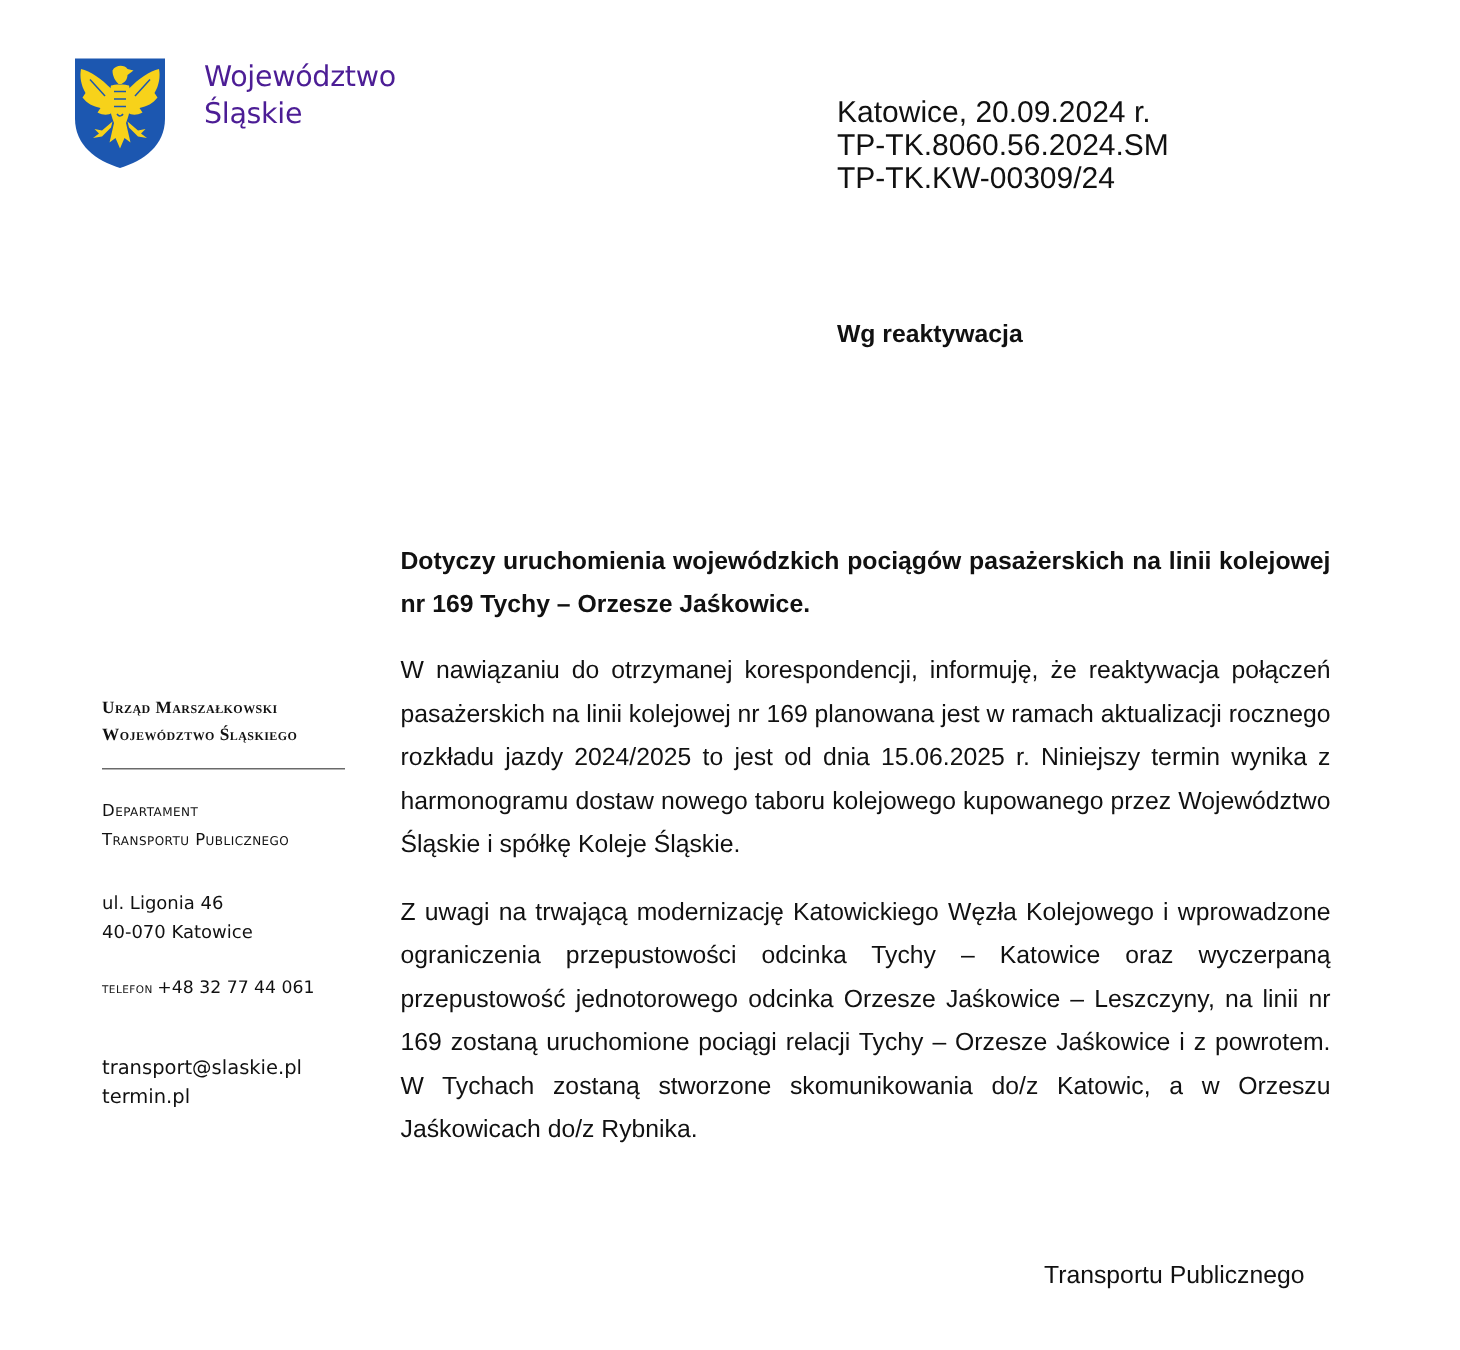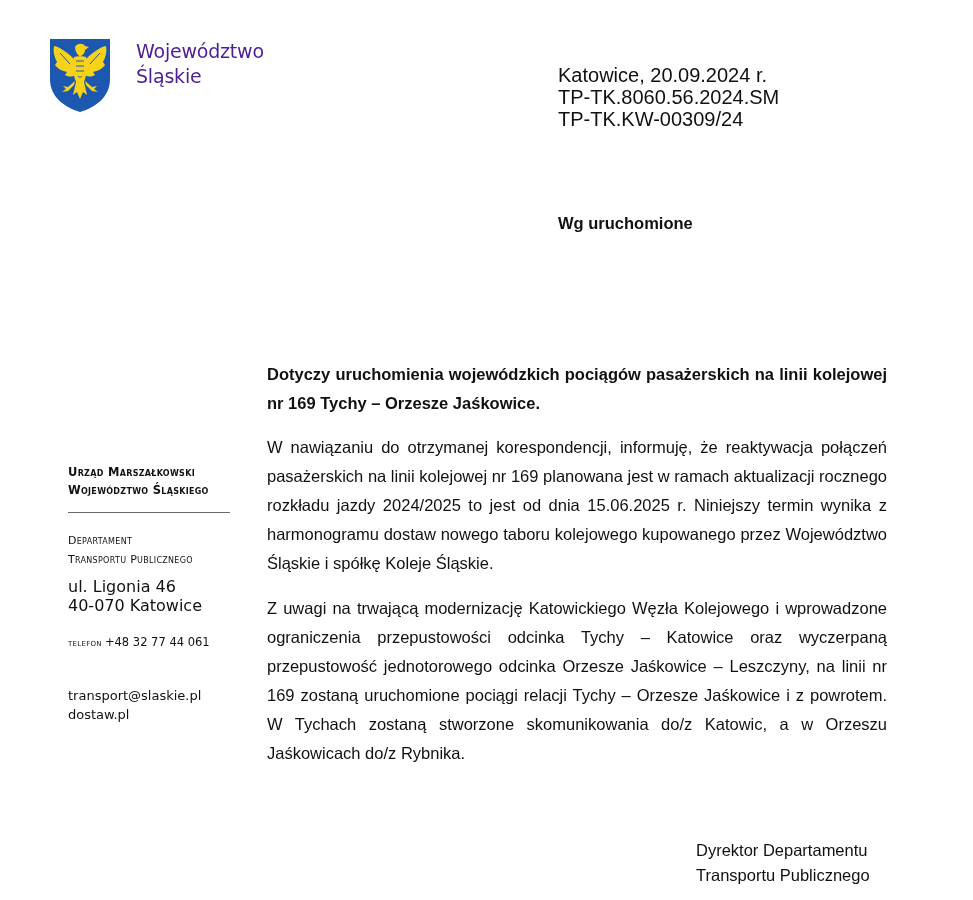--- a/index.html
+++ b/index.html
@@ -62,36 +62,37 @@
       width: 162px;
       font-family: "DejaVu Sans", sans-serif;
       color: #111;
     }
     .sb-org {
       font-size: 11.5px;
       line-height: 18px;
       font-weight: bold;
       font-variant: small-caps;
       letter-spacing: 0.3px;
+      font-family: Liberation Serif, serif;
     }
     .sb-sep {
       height: 0;
       border-top: 1.5px solid #6a6a6a;
       margin: 13px 0 18px 0;
       width: 162px;
     }
     .sb-dept {
       font-size: 11px;
       line-height: 19px;
       font-variant: small-caps;
       letter-spacing: 0.3px;
     }
     .sb-addr {
-      margin-top: 8px;
-      font-size: 16px;
+      margin-top: 24px;
+      font-size: 12px;
       line-height: 19px;
     }
     .sb-phone {
       margin-top: 18px;
       font-size: 11.5px;
       line-height: 19px;
     }
     .sb-phone .lbl {
       font-variant: small-caps;
       font-size: 10.5px;
@@ -167,47 +168,46 @@
     <div>Śląskie</div>
   </div>
 </div>
 
 <div class="header-right">
   <div>Katowice, 20.09.2024 r.</div>
   <div>TP-TK.8060.56.2024.SM</div>
   <div>TP-TK.KW-00309/24</div>
 </div>
 
-<div class="addressee">Wg uruchomione</div>
+<div class="addressee">Wg reaktywacja</div>
 
 <div class="sidebar">
   <div class="sb-org">
     <div>Urząd Marszałkowski</div>
     <div>Województwo Śląskiego</div>
   </div>
   <div class="sb-sep"></div>
   <div class="sb-dept">
     <div>Departament</div>
     <div>Transportu Publicznego</div>
   </div>
   <div class="sb-addr">
     <div>ul. Ligonia 46</div>
     <div>40-070 Katowice</div>
   </div>
   <div class="sb-phone">
     <span class="lbl">telefon</span><span>+48 32 77 44 061</span>
   </div>
   <div class="sb-contact">
     <div>transport@slaskie.pl</div>
-    <div>dostaw.pl</div>
+    <div>termin.pl</div>
   </div>
 </div>
 
 <div class="main">
   <p class="subject">Dotyczy uruchomienia wojewódzkich pociągów pasażerskich na linii kolejowej nr 169 Tychy – Orzesze Jaśkowice.</p>
   <p class="para">W nawiązaniu do otrzymanej korespondencji, informuję, że reaktywacja połączeń pasażerskich na linii kolejowej nr 169 planowana jest w ramach aktualizacji rocznego rozkładu jazdy 2024/2025 to jest od dnia 15.06.2025 r. Niniejszy termin wynika z harmonogramu dostaw nowego taboru kolejowego kupowanego przez Województwo Śląskie i spółkę Koleje Śląskie.</p>
   <p class="para">Z uwagi na trwającą modernizację Katowickiego Węzła Kolejowego i wprowadzone ograniczenia przepustowości odcinka Tychy – Katowice oraz wyczerpaną przepustowość jednotorowego odcinka Orzesze Jaśkowice – Leszczyny, na linii nr 169 zostaną uruchomione pociągi relacji Tychy – Orzesze Jaśkowice i z powrotem. W Tychach zostaną stworzone skomunikowania do/z Katowic, a w Orzeszu Jaśkowicach do/z Rybnika.</p>
 </div>
 
 <div class="signature">
-  <div>Dyrektor Departamentu</div>
   <div>Transportu Publicznego</div>
 </div>
 
 </body></html>

